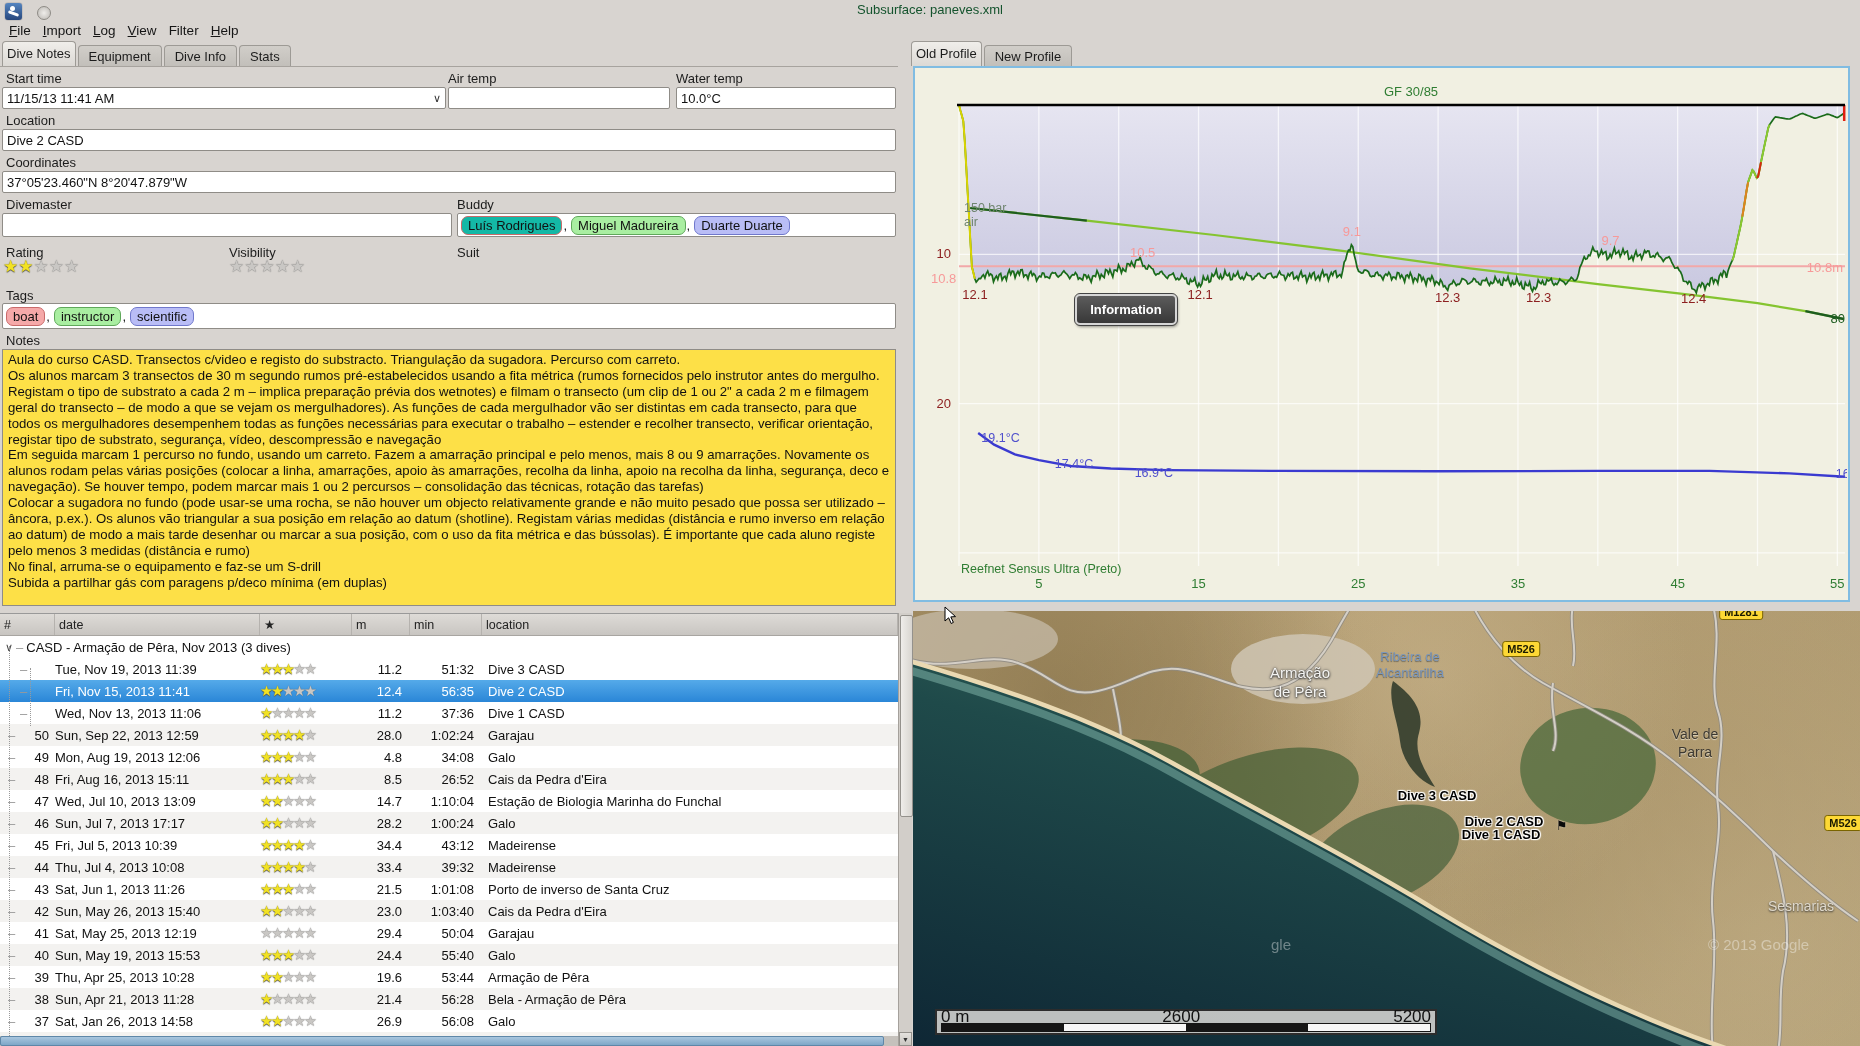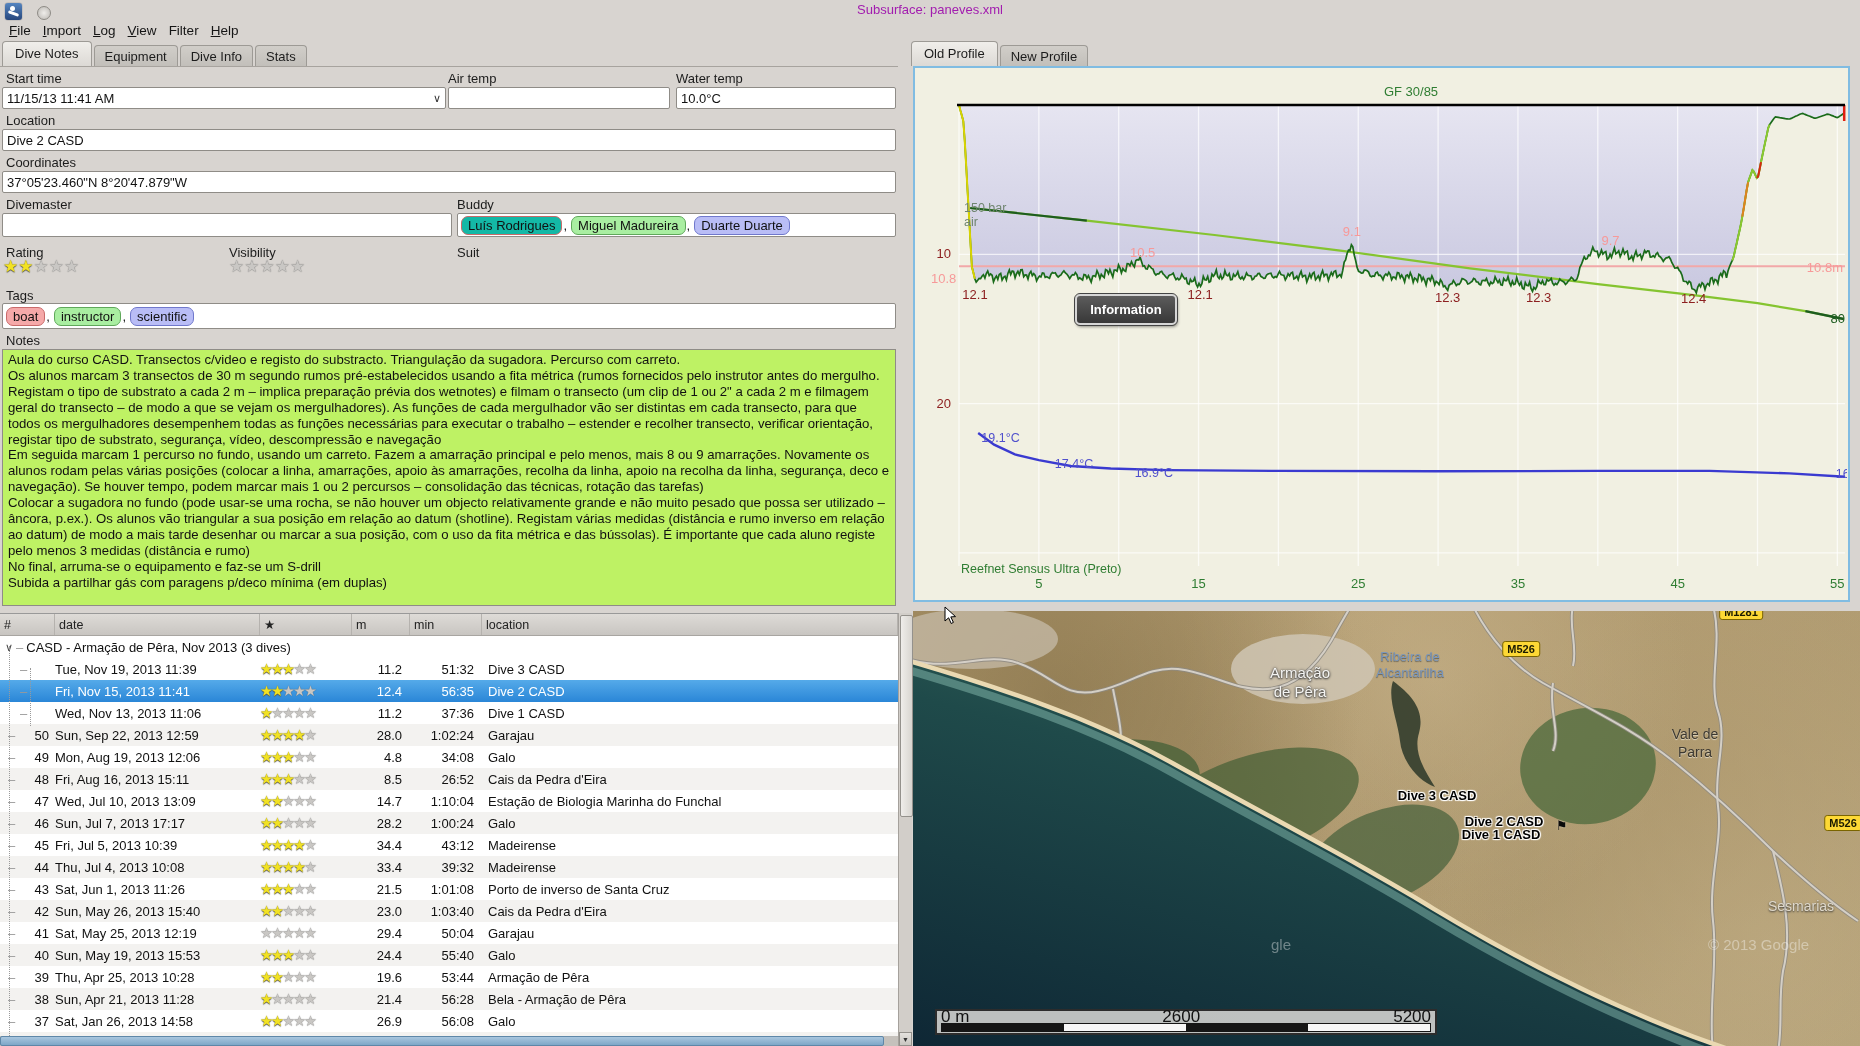--- a/index.html
+++ b/index.html
@@ -1,45 +1,45 @@
 <!DOCTYPE html>
 <html><head>
 <meta charset="utf-8">
 <style>
   html,body{margin:0;padding:0;}
   body{font-family:"Liberation Sans","DejaVu Sans",sans-serif;background:#d8d4d0;}
   #app{position:relative;width:1860px;height:1046px;background:#d8d4d0;overflow:hidden;}
   .abs{position:absolute;}
   
-  #title{left:0;top:2px;width:100%;text-align:center;font-size:13px;color:#a21caf;}
+  #title{left:0;top:2px;width:100%;text-align:center;font-size:13px;color:#14532d;}
   #app-icon{left:5px;top:3px;width:17px;height:17px;border-radius:3px;background:linear-gradient(#5585c0,#27477d);box-shadow:0 0 1px #223;}
   #app-icon:before{content:"";position:absolute;left:5px;top:3px;width:5px;height:5px;border-radius:50%;background:#fff;}
   #app-icon:after{content:"";position:absolute;left:3px;top:9px;width:11px;height:3px;background:#fff;border-radius:2px;transform:rotate(20deg);}
   #circle-icon{left:37px;top:6px;width:12px;height:12px;border-radius:50%;background:radial-gradient(#efedea,#bab7b2);border:1px solid #8e8b86;}
   #menubar{left:3px;top:20px;display:flex;font-size:13.5px;color:#151515;}
   .menu-item{padding:3px 6px;cursor:default;}
   .menu-item u{text-decoration:underline;}
   
   .tabbar{display:flex;align-items:flex-end;height:23px;}
   #left-tabs{left:2px;top:43px;}
   #profile-tabs{left:911px;top:43px;}
   .tab{background:linear-gradient(#d1cec9,#c2bfba);border:1px solid #9d9a95;border-bottom:none;border-radius:4px 4px 0 0;padding:3px 10px 2px;font-size:13px;color:#1c1c1c;margin-right:2px;height:15px;}
-  .tab.active{background:linear-gradient(#f0eeea,#dcd9d5);padding:4px 12px 4px;height:16px;}
+  .tab.active{background:linear-gradient(#f0eeea,#dcd9d5);padding:4px 4px 4px;height:16px;}
   #left-tabline{left:0;top:66px;width:898px;height:1px;background:#a7a39e;}
   
   .flabel{font-size:13px;color:#1c1c1c;}
   .finput{background:#fff;border:1px solid #8f8c87;border-radius:2px;font-size:13px;color:#111;padding:0 4px;display:flex;align-items:center;box-sizing:border-box;height:22px;}
   .combo-arrow{margin-left:auto;font-size:11px;color:#333;}
   .pillbox{background:#fff;border:1px solid #8f8c87;border-radius:2px;display:flex;align-items:center;padding:0 3px;box-sizing:border-box;font-size:13px;}
   .pill{border-radius:7px;padding:1px 6px;font-size:13px;color:#111;margin-right:1px;white-space:nowrap;}
   .pill-comma{margin-right:4px;color:#111;}
   .star{font-size:17px;line-height:1;}
   .star.on{color:#f2e224;text-shadow:0 0 1px #6b6410, 0 1px 1px #555;}
   .star.off{color:#c9c7c4;text-shadow:0 0 1px #555;}
-  #notes-box{background:#bef264;border:1px solid #8f8c87;font-size:13.2px;line-height:15.9px;color:#111;padding:2px 5px;white-space:pre-wrap;box-sizing:border-box;overflow:hidden;}
+  #notes-box{background:#fde047;border:1px solid #8f8c87;font-size:13.2px;line-height:15.9px;color:#111;padding:2px 5px;white-space:pre-wrap;box-sizing:border-box;overflow:hidden;}
   
   #dive-table{left:0;top:613px;width:898px;height:433px;background:#fff;border-top:1px solid #999;overflow:hidden;font-size:13px;color:#111;}
   #dive-header{display:grid;grid-template-columns:55px 205px 92px 58px 72px 1fr;height:21px;background:linear-gradient(#dedbd7,#c8c5c1);border-bottom:1px solid #a8a5a1;align-items:center;}
   #dive-header div{padding-left:4px;border-right:1px solid #b5b2ae;height:100%;display:flex;align-items:center;font-size:12.5px;color:#222;}
   .drow{display:grid;grid-template-columns:55px 205px 92px 58px 72px 1fr;height:22px;align-items:center;}
   .drow.alt{background:#f3f2f0;}
   .drow.sel{background:linear-gradient(#55aae9,#2a86d7);color:#fff;}
   .drow .num{text-align:right;padding-right:6px;}
   .drow .m,.drow .min{text-align:right;padding-right:8px;}
   .drow .loc{padding-left:6px;}

